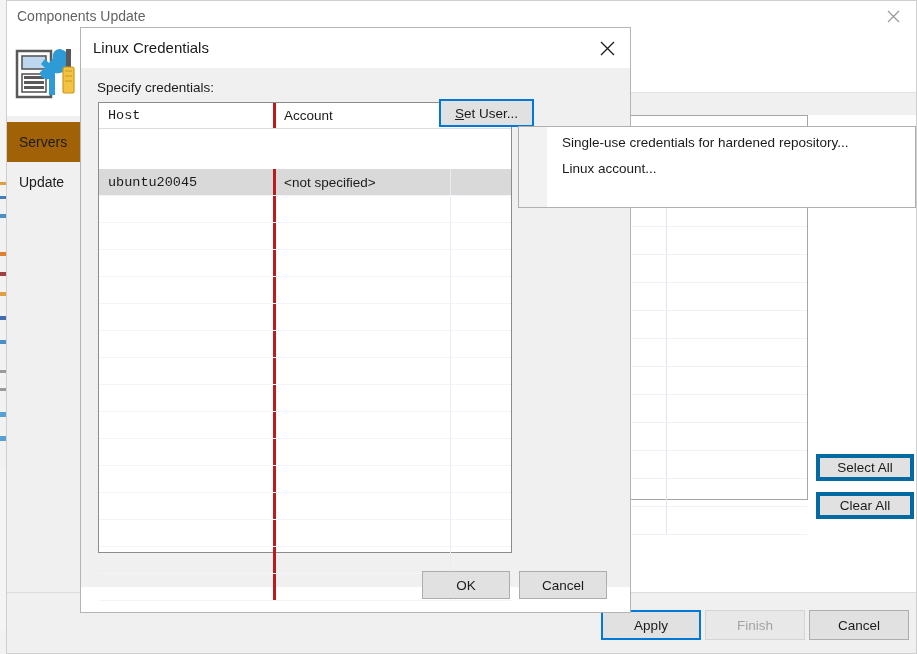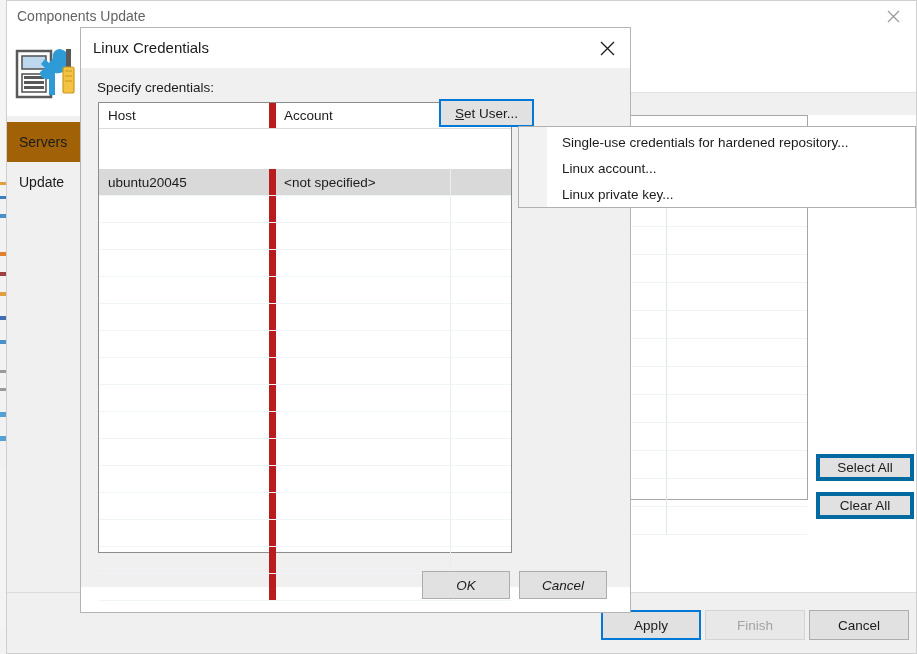--- a/index.html
+++ b/index.html
@@ -72,33 +72,33 @@
   #dlg-close{right:0;top:0;width:46px;height:40px;display:flex;align-items:center;justify-content:center;color:#1b1b1b;}
   #dlg-body{left:0;top:40px;width:549px;height:519px;background:#f0f0f0;}
   #dlg-label{left:16px;top:12px;font-size:13.5px;color:#1b1b1b;}
 
   #cred-grid{left:17px;top:34px;width:414px;height:451px;background:#ffffff;
      border:1px solid #8c8c8c;box-sizing:border-box;}
   .cg-row{height:27px;position:relative;border-bottom:1px solid #f1f5f9;box-sizing:border-box;}
   .cg-row.header{height:26px;background:#ffffff;border-bottom:1px solid #dcdcdc;}
   .cg-row.selected{background:#d9d9d9;margin-top:40px;}
   .cg-c1{position:absolute;left:0;top:0;width:177px;height:100%;box-sizing:border-box;
-     border-right:7px solid #b91c1c;display:flex;align-items:center;padding-left:9px;white-space:nowrap;}
+     border-right:3px solid #b91c1c;display:flex;align-items:center;padding-left:9px;white-space:nowrap;font-family:Liberation Mono, monospace;}
   .cg-c2{position:absolute;left:177px;top:0;width:175px;height:100%;box-sizing:border-box;
      border-right:1px solid #e6edf3;display:flex;align-items:center;padding-left:8px;white-space:nowrap;}
   .cg-c3{position:absolute;left:352px;top:0;right:0;height:100%;}
   .cg-row.header .cg-c1,.cg-row.header .cg-c2{font-size:13.5px;color:#1b1b1b;}
 
   #set-user-btn{left:439px;top:99px;width:95px;height:28px;background:#e1e1e1;
      border:2px solid #0078d7;box-sizing:border-box;
      display:flex;align-items:center;justify-content:center;font-size:13.5px;color:#1b1b1b;}
   #set-user-btn u{text-decoration:underline;}
 
   .dlg-btn{height:28px;width:88px;background:#e1e1e1;border:1px solid #adadad;box-sizing:border-box;
-     display:flex;align-items:center;justify-content:center;font-size:13.5px;color:#1b1b1b;font-style:italic;}
+     display:flex;align-items:center;justify-content:center;font-size:13.5px;color:#1b1b1b;}
 
   
   #menu{left:518px;top:126px;width:398px;height:82px;background:#ffffff;
      border:1px solid #b0b0b0;box-sizing:border-box;}
   #menu-gutter{position:absolute;left:0;top:0;width:28px;height:100%;background:#f2f2f2;}
   .menu-item{position:relative;height:26px;display:flex;align-items:center;
      padding-left:43px;font-size:13.5px;color:#1b1b1b;box-sizing:border-box;}
 </style>
 </head>
 <body>
@@ -389,17 +389,14 @@
 
 <div class="abs" id="menu">
   <div id="menu-gutter"></div>
   <div id="menu-items" style="position:relative;padding-top:2px;">
       <div class="menu-item">
         <span>Single-use credentials for hardened repository...</span>
       </div>
       <div class="menu-item">
         <span>Linux account...</span>
       </div>
-      <div class="menu-item">
-        <span>Linux private key...</span>
-      </div>
     </div>
 </div>
 
 </body></html>

